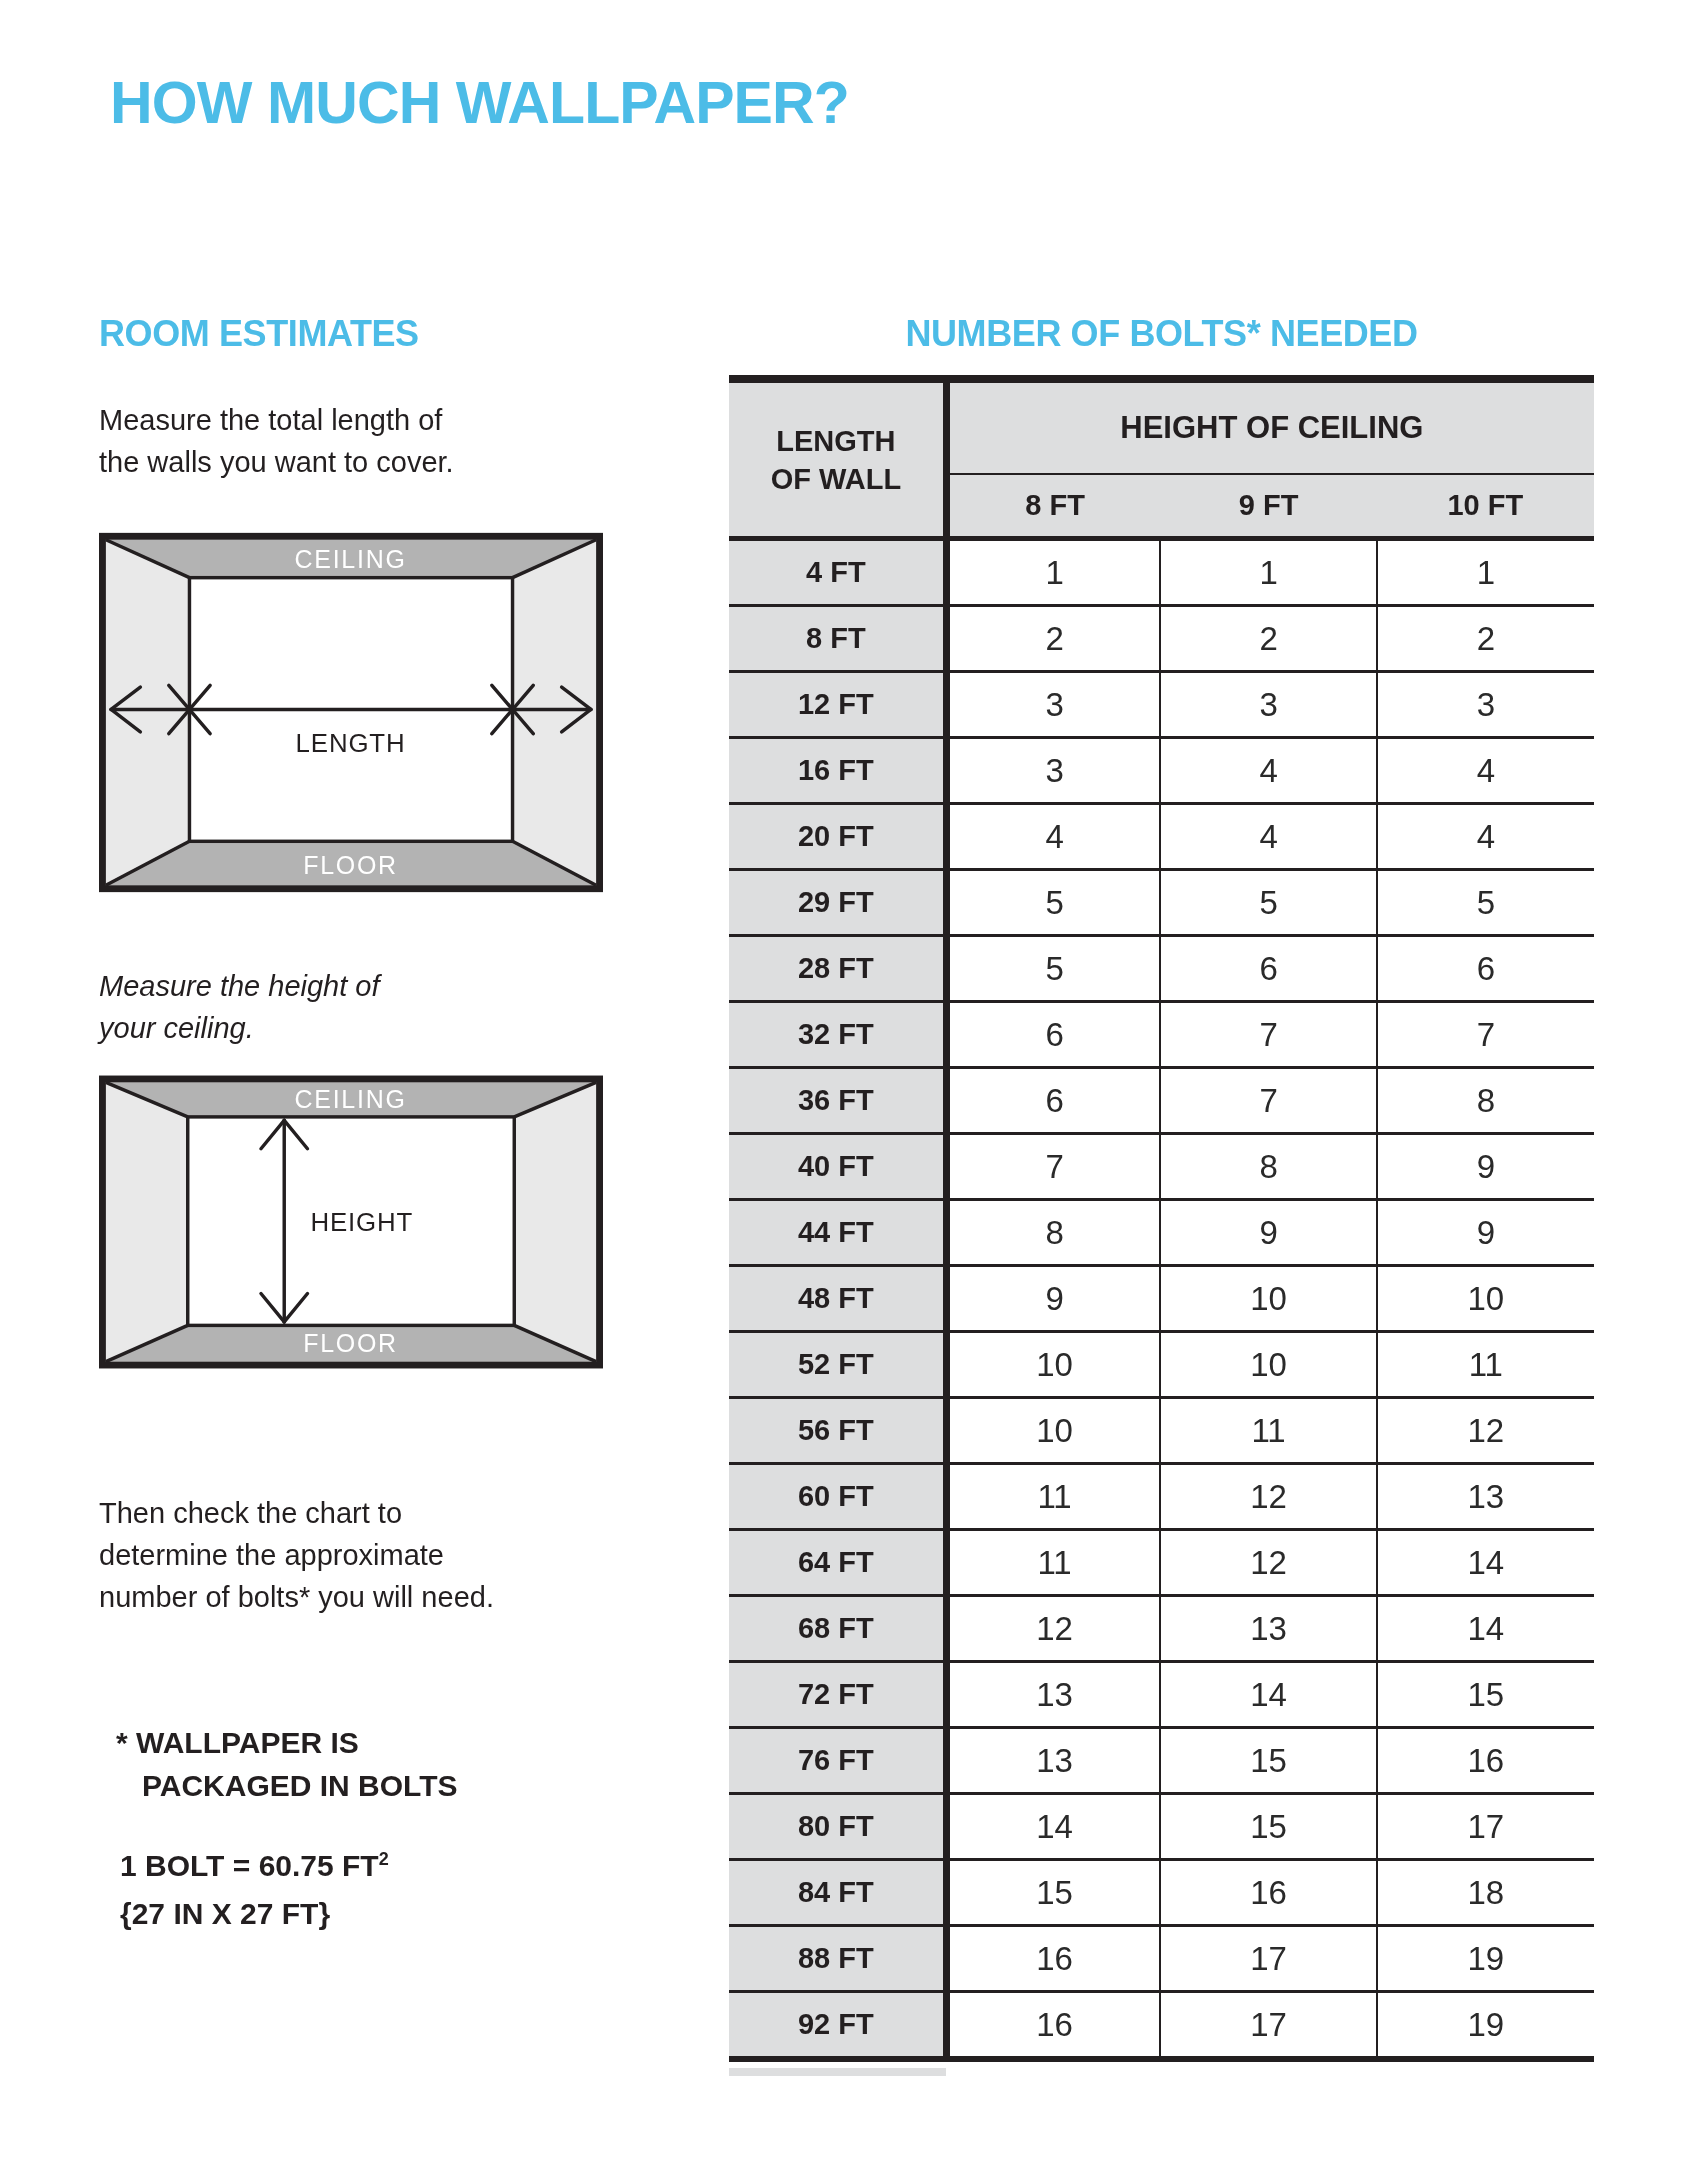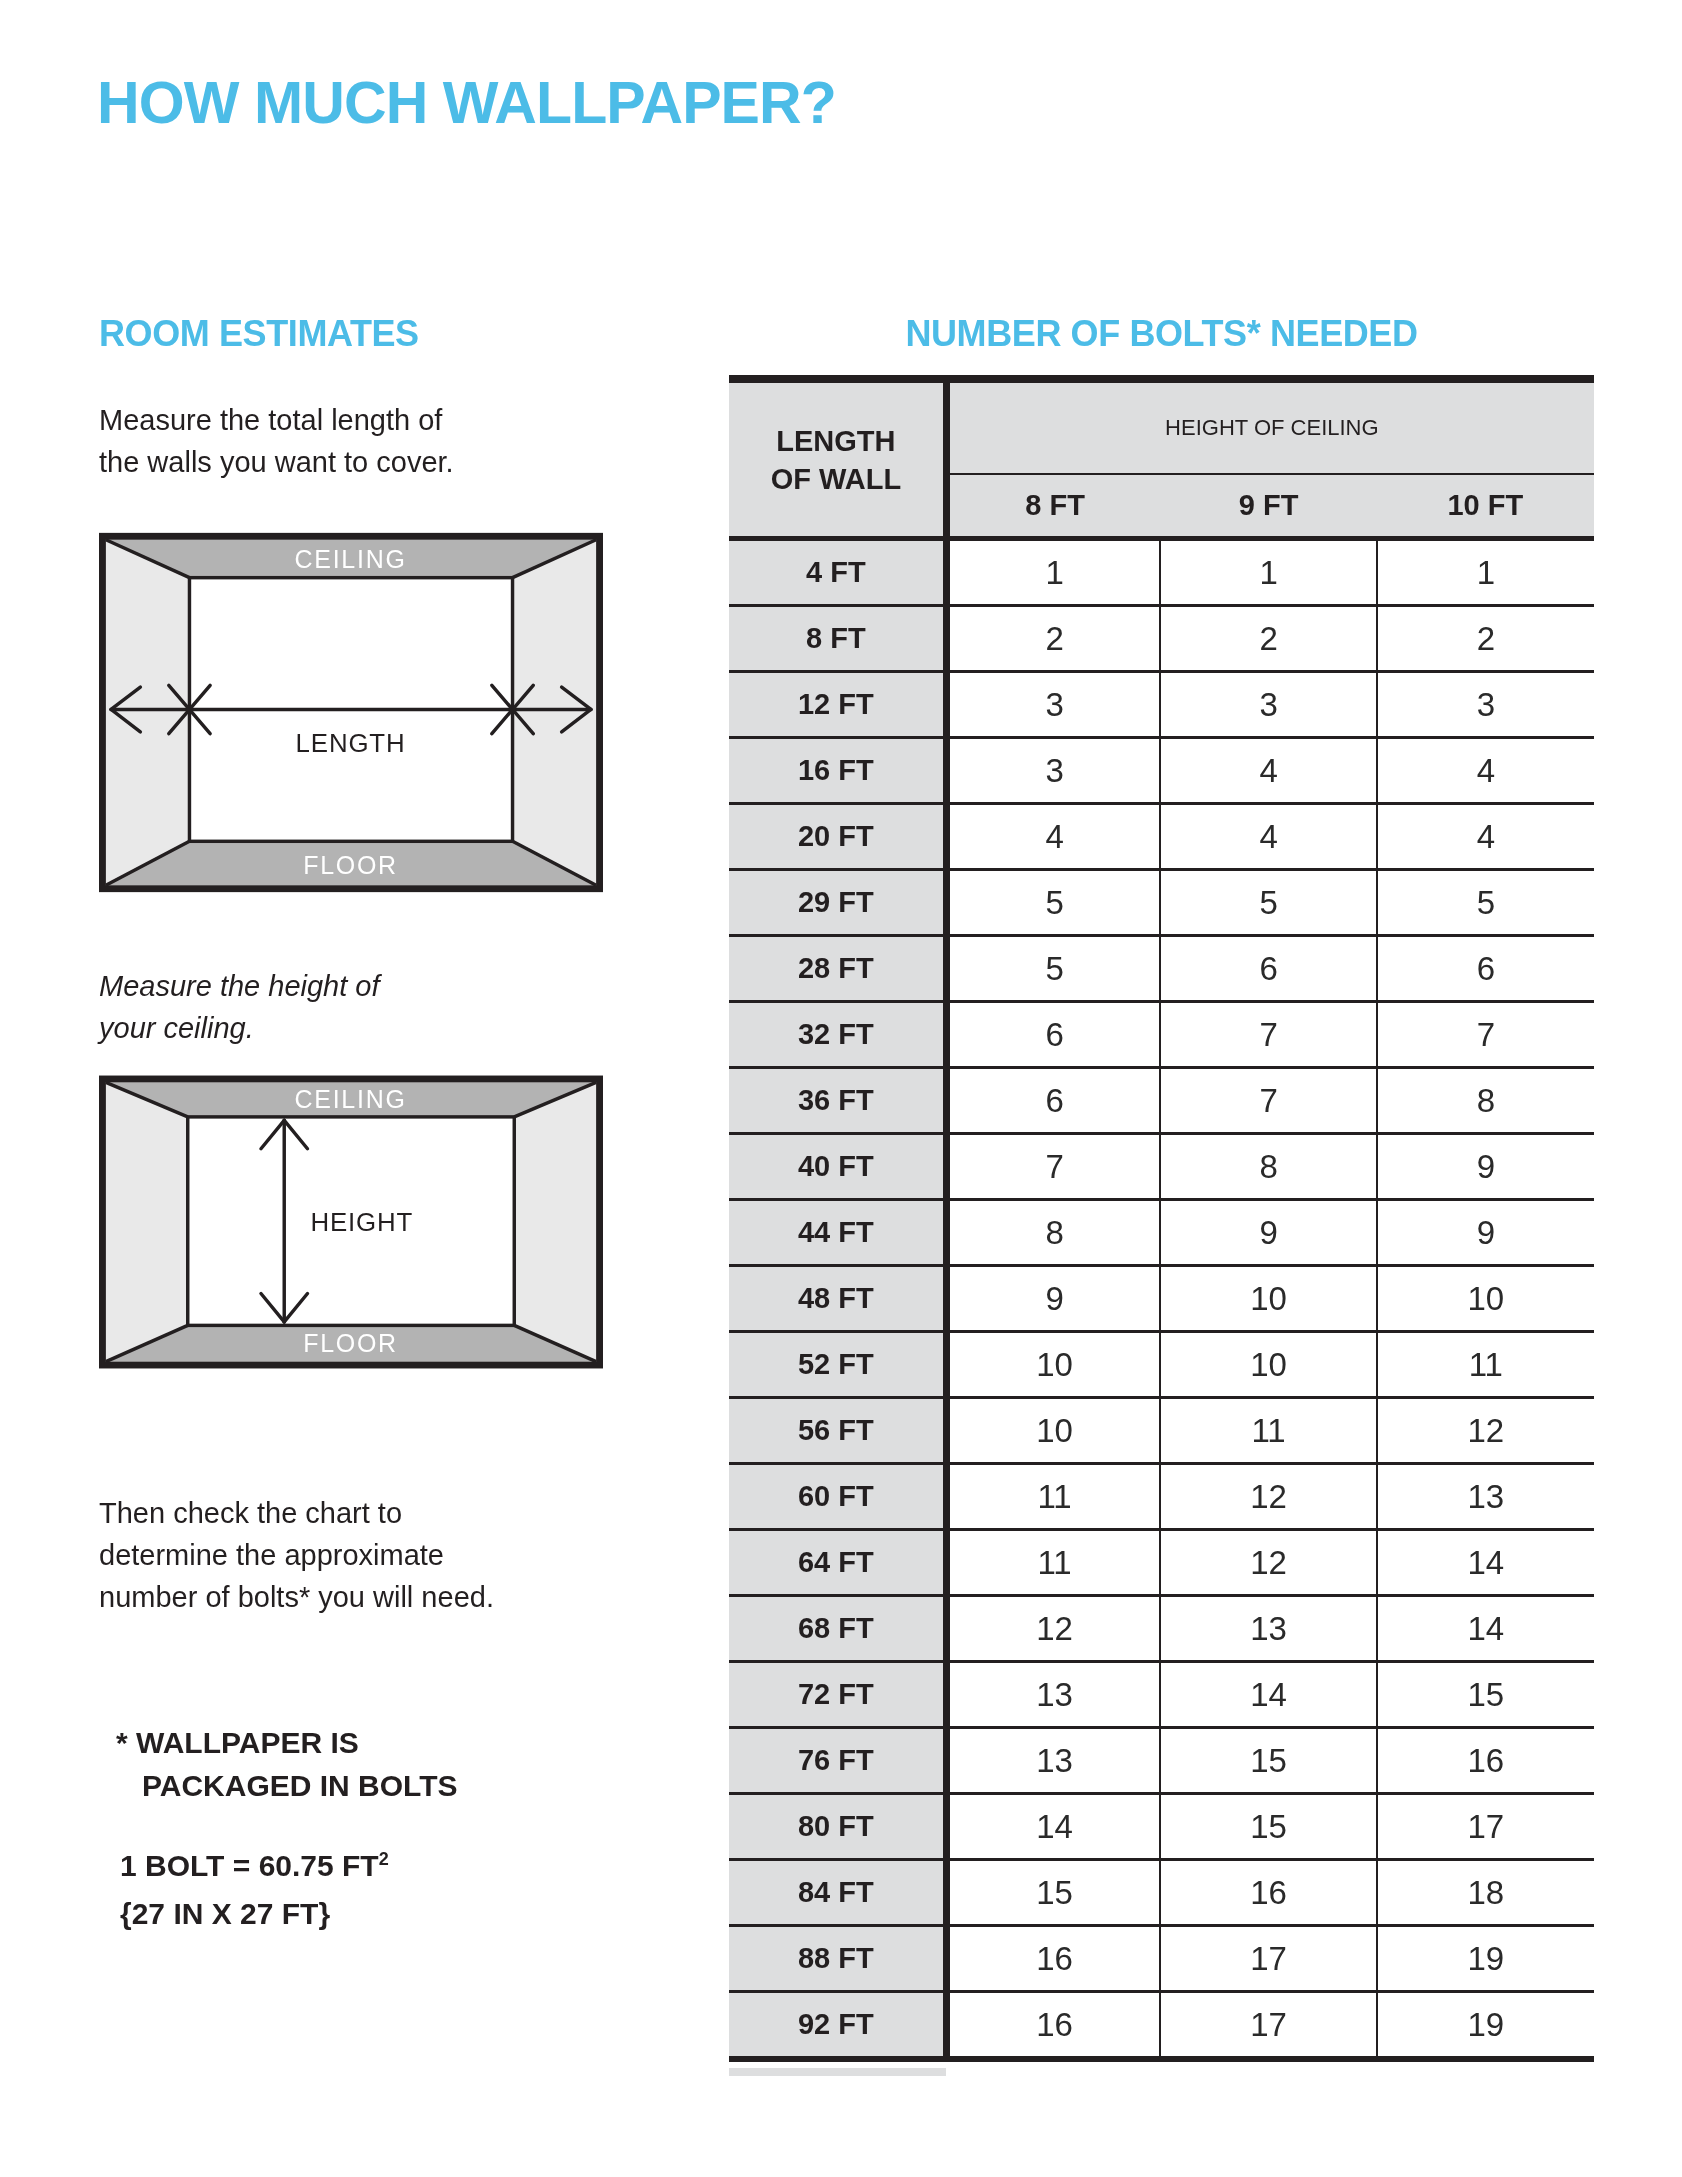--- a/index.html
+++ b/index.html
@@ -6,21 +6,21 @@
   #page{
     position:relative;
     width:1683px;height:2177px;
     background:#ffffff;
     font-family:"Liberation Sans", sans-serif;
     color:#231f20;
     overflow:hidden;
   }
   .abs{position:absolute;}
   .page-title{
-    left:97px;top:69px;
+    left:110px;top:69px;
     font-size:59px;font-weight:700;letter-spacing:-0.9px;
     color:#4cbce7;white-space:nowrap;
   }
   .section-heading{
     font-size:36px;font-weight:700;color:#4cbce7;white-space:nowrap;letter-spacing:-0.4px;
   }
   .body-copy{font-size:29px;line-height:42px;color:#231f20;}
   .note-copy{font-size:30px;line-height:43px;font-weight:700;color:#231f20;margin-left:17px;}
   .spec-copy{font-size:30px;line-height:48px;font-weight:700;color:#231f20;}
   .indent2{padding-left:26px;}
@@ -40,21 +40,21 @@
   .bolt-table .corner{
     background:#dddedf;
     border-right:7.8px solid #231f20;
     border-bottom:5.2px solid #231f20;
     font-size:29px;font-weight:700;line-height:38px;
   }
   .bolt-table .group{
     background:#dddedf;
     height:90px;
     border-bottom:2.6px solid #231f20;
-    font-size:22px;font-weight:400;
+    font-size:31px;font-weight:700;
   }
   .bolt-table .sub{
     background:#dddedf;
     height:61px;
     border-bottom:5.2px solid #231f20;
     font-size:29px;font-weight:700;
   }
   .bolt-table .rlabel{
     background:#dddedf;
     border-right:7.8px solid #231f20;

